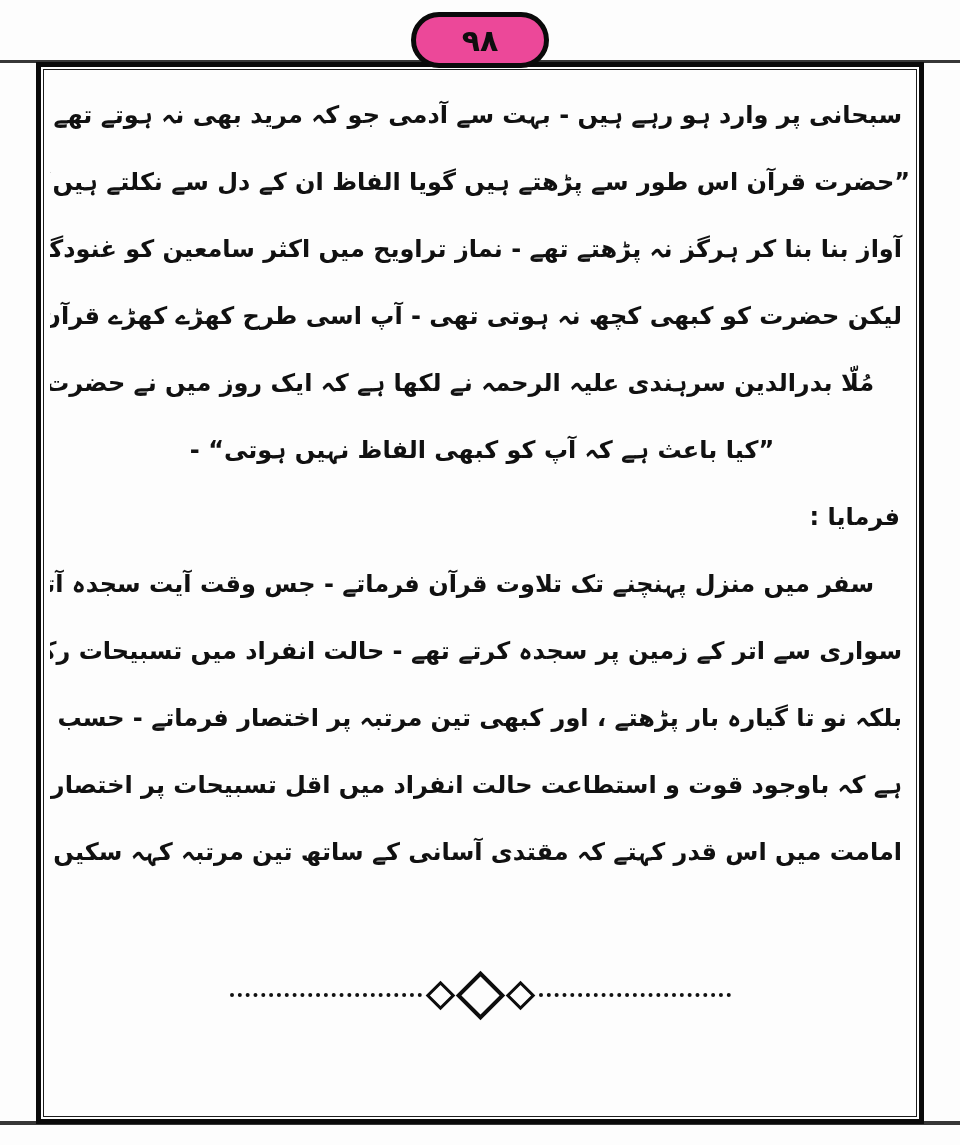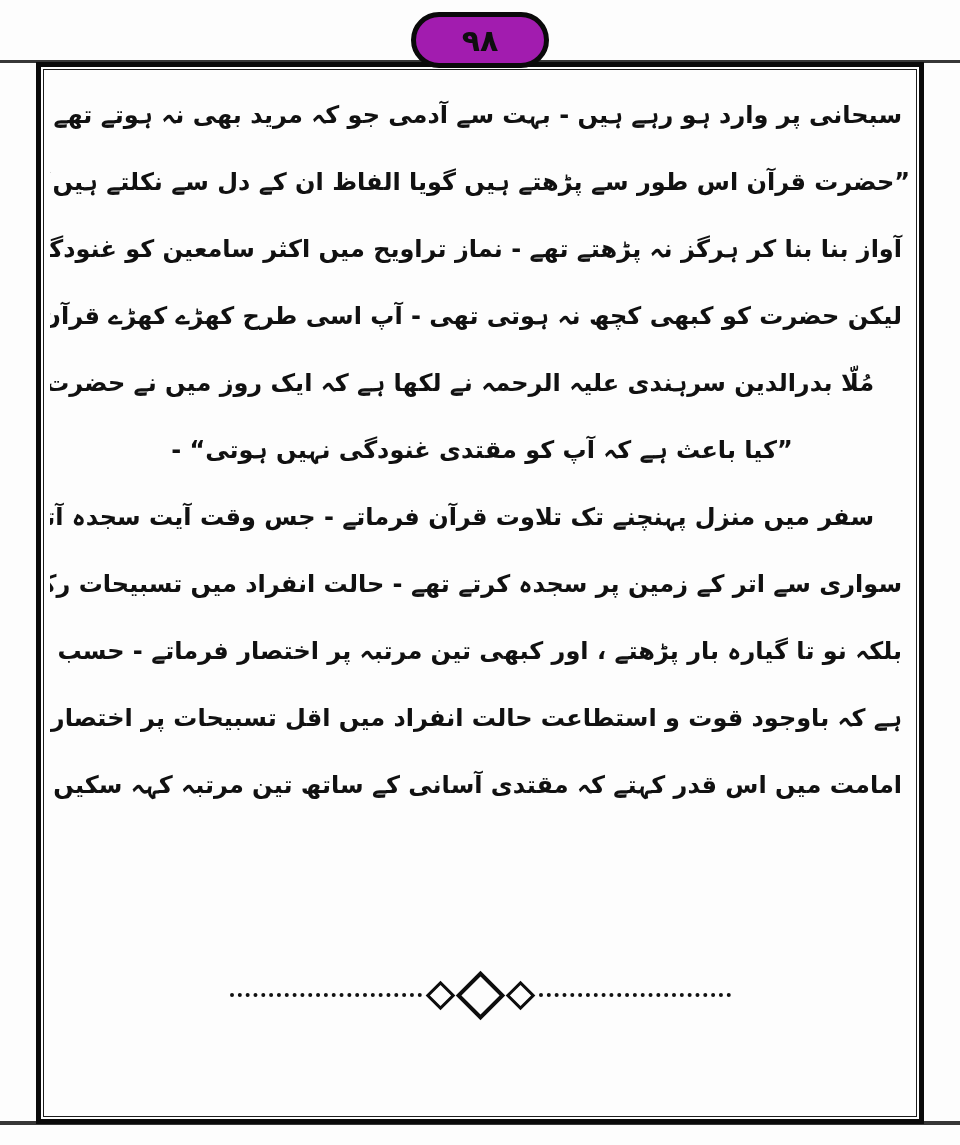--- a/index.html
+++ b/index.html
@@ -10,21 +10,21 @@
     overflow:hidden;
   }
   
   .streak{position:absolute;left:0;width:960px;background:#141414;opacity:.85;}
   .streak.top{top:60px;height:3px;}
   .streak.bottom{top:1121px;height:4px;}
 
   
   .page-badge{
     position:absolute;top:12px;left:50%;transform:translateX(-50%);
-    width:128px;height:46px;background:#a21caf;
+    width:128px;height:46px;background:#ec4899;
     border:5px solid #0a0a0a;border-radius:28px;
     display:flex;align-items:center;justify-content:center;
     z-index:3;
   }
   .page-badge span{font-size:30px;font-weight:700;letter-spacing:2px;}
 
   
   .frame{
     position:absolute;left:36px;top:62px;width:878px;height:1052px;
     border:5px solid #0a0a0a;background:#fdfdfd;z-index:1;
@@ -71,21 +71,22 @@
 <div class="frame">
   <div class="frame-inner"></div>
 </div>
 
 <div class="content">
   <div class="line body">سبحانی پر وارد ہو رہے ہیں - بہت سے آدمی جو کہ مرید بھی نہ ہوتے تھے کہتے :</div>
   <div class="line quote">”حضرت قرآن اس طور سے پڑھتے ہیں گویا الفاظ ان کے دل سے نکلتے ہیں“ -</div>
   <div class="line body">آواز بنا بنا کر ہرگز نہ پڑھتے تھے - نماز تراویح میں اکثر سامعین کو غنودگی ہو جاتی تھی -</div>
   <div class="line body">لیکن حضرت کو کبھی کچھ نہ ہوتی تھی - آپ اسی طرح کھڑے کھڑے قرآن سنتے -</div>
   <div class="line body p-start">مُلّا بدرالدین سرہندی علیہ الرحمہ نے لکھا ہے کہ ایک روز میں نے حضرت سے عرض کیا :</div>
-  <div class="line quote">”کیا باعث ہے کہ آپ کو مقتدی غنودگی نہیں ہوتی“ -</div>
+  <div class="line quote">”کیا باعث ہے کہ آپ کو کبھی الفاظ نہیں ہوتی“ -</div>
+  <div class="line attr">فرمایا :</div>
   <div class="line body p-start">سفر میں منزل پہنچنے تک تلاوت قرآن فرماتے - جس وقت آیت سجدہ آتی فی الفور</div>
   <div class="line body">سواری سے اتر کے زمین پر سجدہ کرتے تھے - حالت انفراد میں تسبیحات رکوع و سجود پانچ و سات</div>
   <div class="line body">بلکہ نو تا گیارہ بار پڑھتے ، اور کبھی تین مرتبہ پر اختصار فرماتے - حسب موقع ادا فرماتے کہ شرم آتی</div>
   <div class="line body">ہے کہ باوجود قوت و استطاعت حالت انفراد میں اقل تسبیحات پر اختصار کیا جائے - حالت</div>
   <div class="line body">امامت میں اس قدر کہتے کہ مقتدی آسانی کے ساتھ تین مرتبہ کہہ سکیں -</div>
 </div>
 
 <div class="divider">
   <span class="dots"></span>
   <span class="diamond small"></span>

